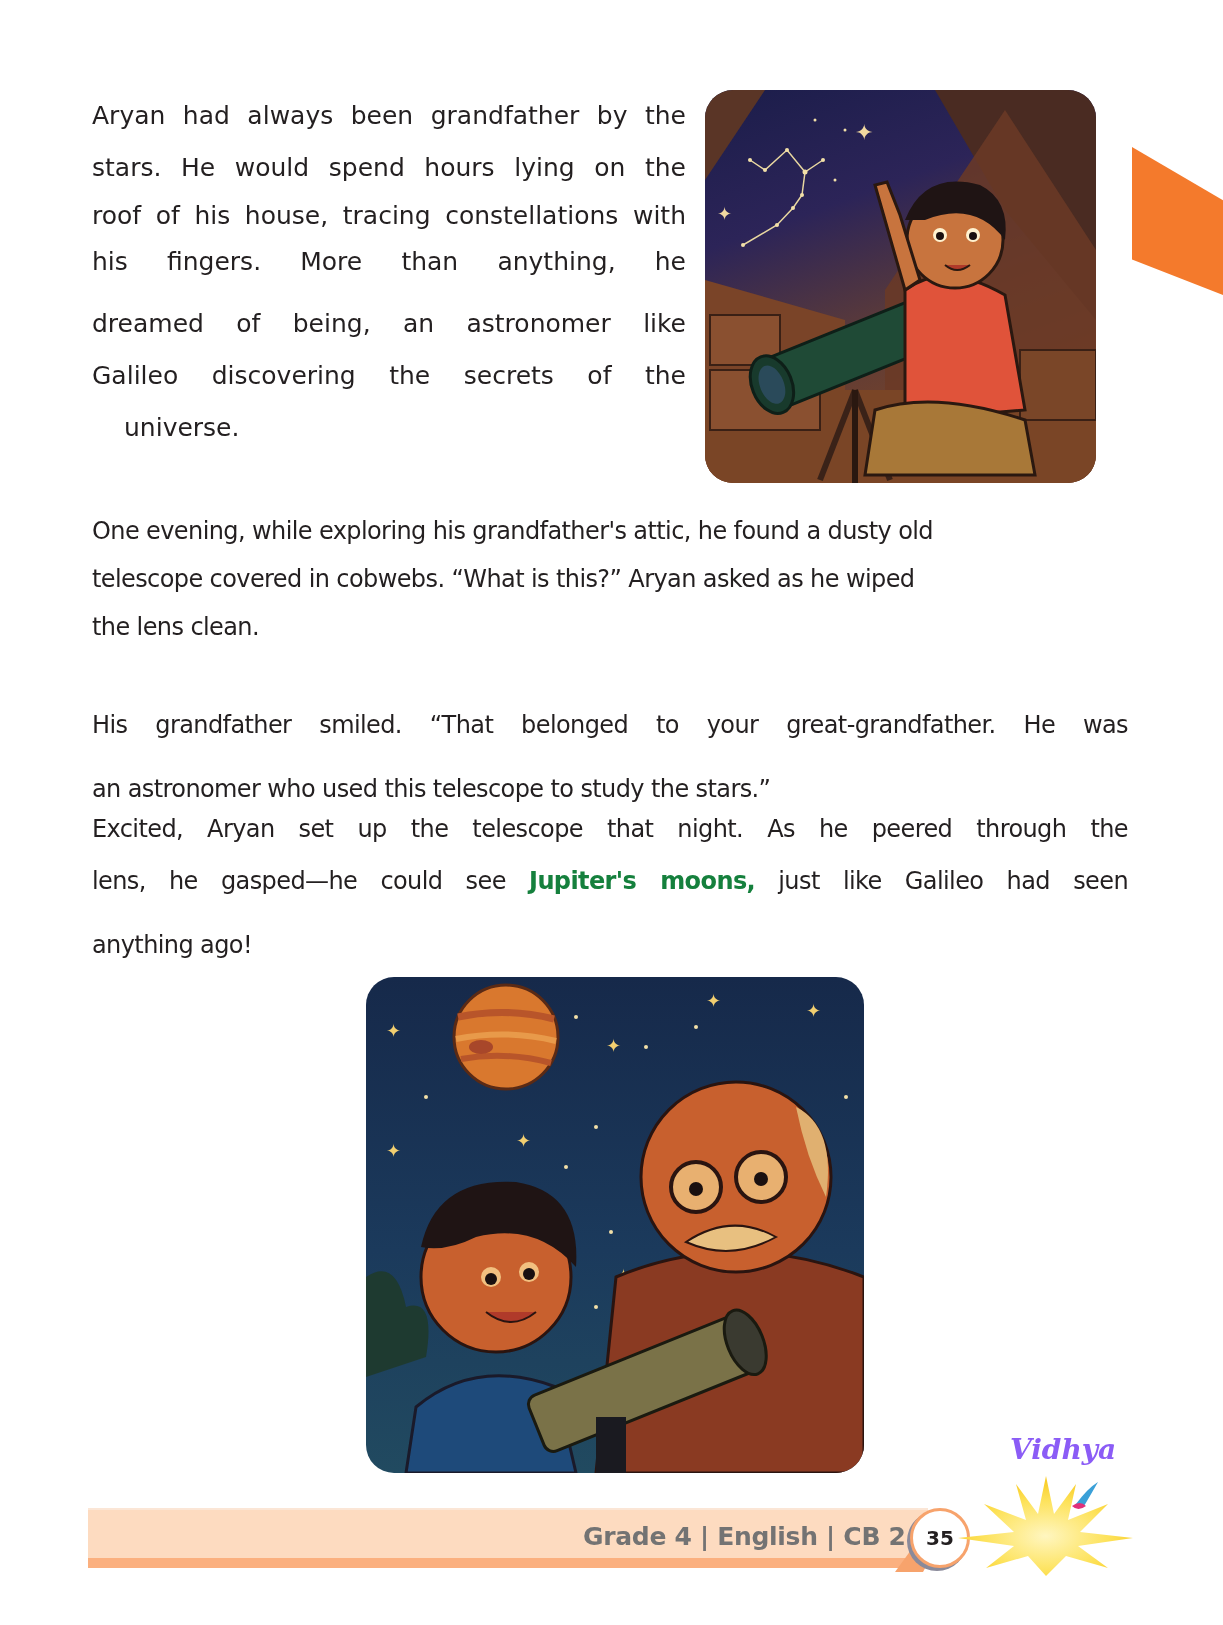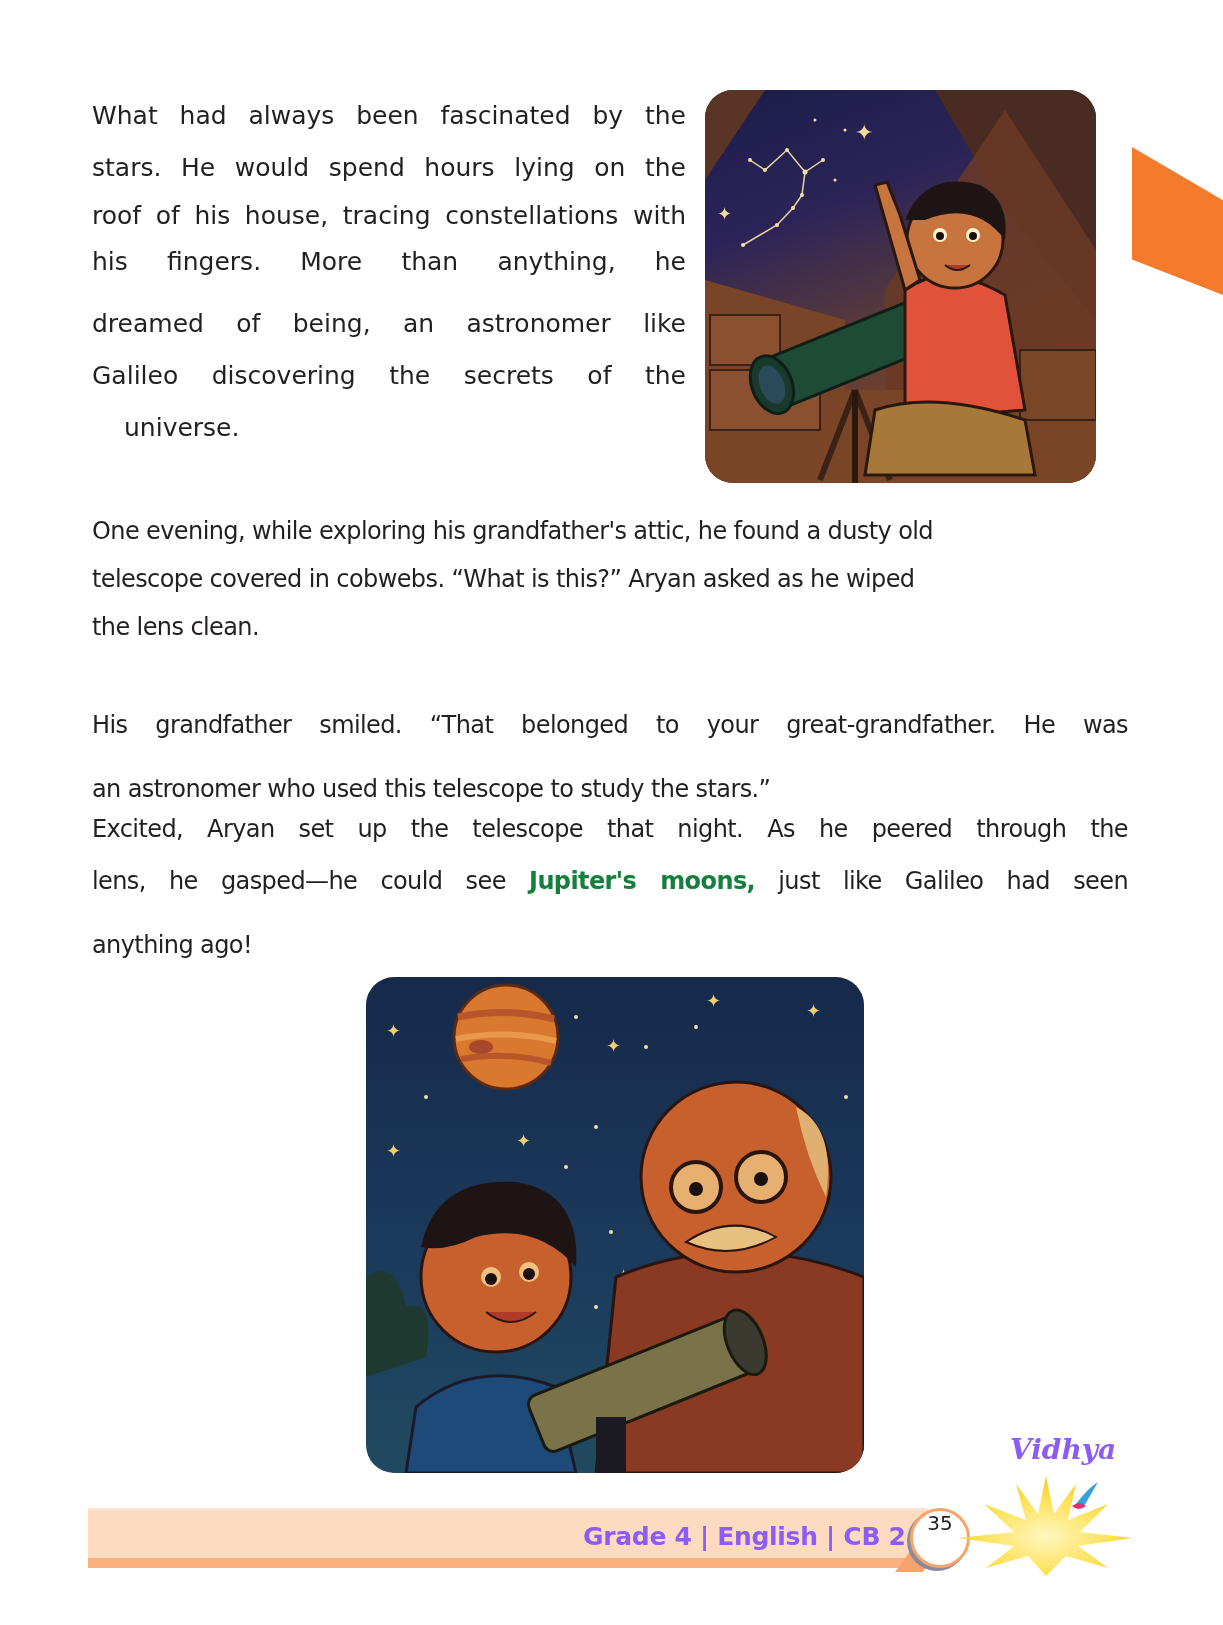--- a/index.html
+++ b/index.html
@@ -26,37 +26,37 @@
   #img-night { left: 366px; top: 977px; width: 498px; height: 496px;
     background: linear-gradient(180deg, #16294a 0%, #1b3a5c 55%, #214a60 100%); }
 
   .orange-tab { position: absolute; left: 1132px; top: 147px; width: 91px; height: 148px;
     background: #f47a2c; clip-path: polygon(0 0, 100% 36%, 100% 100%, 0 76%); }
 
   .footer-bar { position: absolute; left: 88px; top: 1508px; width: 840px; height: 60px; }
   .footer-bar .light { position: absolute; left: 0; top: 0; right: 0; height: 50px; background: #fddbc0; border-top: 2px solid #fbe6d6; }
   .footer-bar .dark { position: absolute; left: 0; top: 50px; right: 0; height: 10px; background: #fbb07f; }
   .footer-text { position: absolute; left: 583px; top: 1522px; font-size: 25px; font-weight: bold;
-    color: #8b5cf6; white-space: nowrap; letter-spacing: -0.3px; }
+    color: #737373; white-space: nowrap; letter-spacing: -0.3px; }
 
   .page-circle { position: absolute; left: 910px; top: 1508px; width: 54px; height: 54px; border-radius: 50%;
     background: #ffffff; border: 3px solid #f7a36c; box-shadow: -3px 3px 0 #8a8a9a;
-    display: flex; align-items: flex-start; justify-content: center; font-size: 20px; font-weight: normal; color: #231f20; }
+    display: flex; align-items: center; justify-content: center; font-size: 20px; font-weight: bold; color: #231f20; }
   .page-tail { position: absolute; left: 895px; top: 1550px; width: 40px; height: 22px; background: #f7a36c;
     clip-path: polygon(40% 0, 100% 0, 70% 100%, 0 100%); }
 
   .logo { position: absolute; left: 958px; top: 1476px; width: 175px; height: 100px; }
   .logo-text { position: absolute; left: 1010px; top: 1433px; font-family: "DejaVu Serif", serif; font-style: italic;
     font-size: 28px; color: #8b5cf6; font-weight: bold; }
 </style>
 </head>
 <body>
 
 <div id="p1" class="para">
-  <div class="line" style="top:0px">What had always been fascinated by the</div>
+  <div class="line" style="top:0px">Aryan had always been grandfather by the</div>
   <div class="line" style="top:52px">stars. He would spend hours lying on the</div>
   <div class="line" style="top:100px">roof of his house, tracing constellations with</div>
   <div class="line" style="top:146px">his fingers. More than anything, he</div>
   <div class="line" style="top:208px">dreamed of being, an astronomer like</div>
   <div class="line" style="top:260px">Galileo discovering the secrets of the</div>
   <div class="line last" style="top:312px">universe.</div>
 </div>
 
 <div id="img-attic" class="illustration">
   <svg width="391" height="393" viewBox="0 0 391 393">

